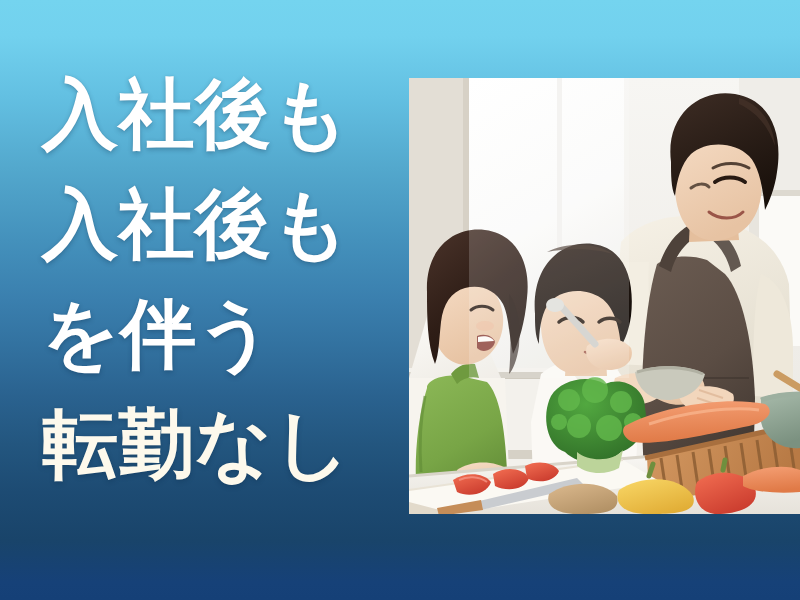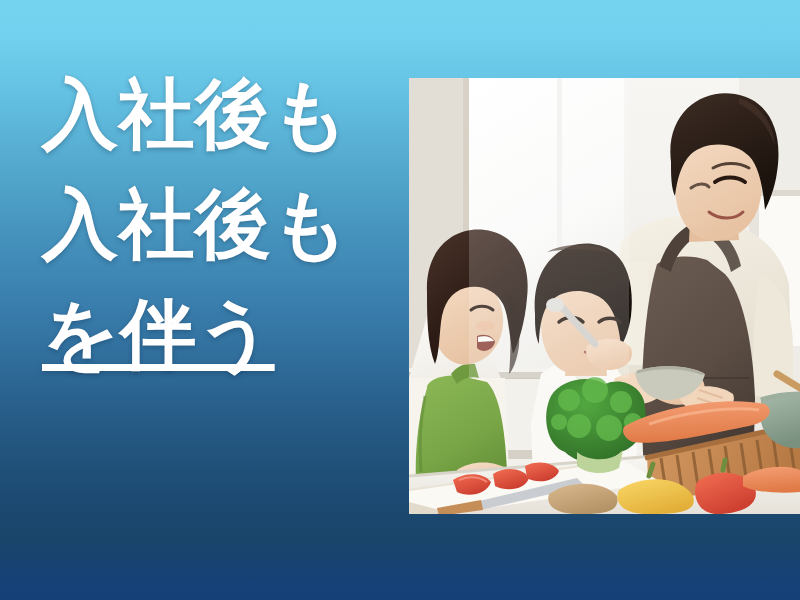--- a/index.html
+++ b/index.html
@@ -74,21 +74,22 @@
   #photo svg { display: block; width: 100%; height: 100%; }
 </style>
 </head>
 <body>
 
 <div id="banner">
 
   <div id="headline">
     <span class="headline-line" style="color: rgb(255, 255, 255);">入社後も</span>
     <span class="headline-line" style="color: rgb(255, 255, 255);">入社後も</span>
-    <span class="headline-line" style="color: rgb(255, 255, 255); text-decoration: underline;">を伴う</span>
+    <span class="headline-line" style="color: rgb(255, 255, 255);">を伴う</span>
+    <span class="headline-line cream" style="color: rgb(253, 249, 236);">転勤なし</span>
   </div>
 
   <div id="photo">
     <svg viewBox="0 0 391 436" preserveAspectRatio="xMidYMid slice">
       <defs>
         <linearGradient id="wallG" x1="0" y1="0" x2="0" y2="1">
           <stop offset="0" stop-color="#f7f6f3"></stop>
           <stop offset="1" stop-color="#eae7e1"></stop>
         </linearGradient>
         <linearGradient id="windowG" x1="0" y1="0" x2="0.3" y2="1">

